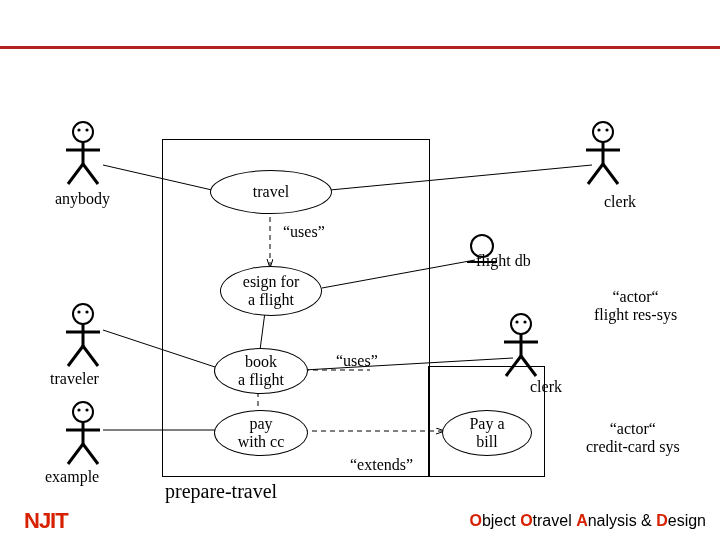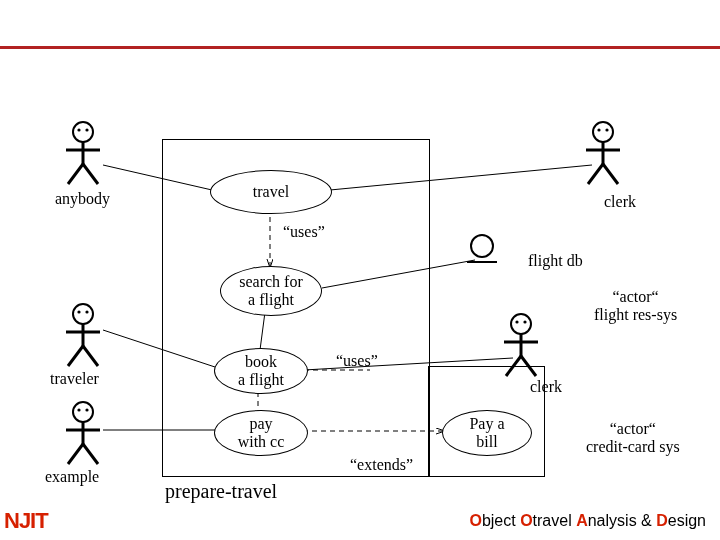--- a/index.html
+++ b/index.html
@@ -50,21 +50,21 @@
     justify-content: center;
     align-items: center;
   }
   .label {
     position: absolute;
     font-size: 16px;
     white-space: nowrap;
   }
   .footer-left {
     position: absolute;
-    left: 4px;
+    left: 24px;
     bottom: 6px;
     font-family: Arial, sans-serif;
     font-weight: 900;
     font-size: 22px;
     color: #d62000;
     letter-spacing: -1px;
   }
   .footer-right {
     position: absolute;
     right: 14px;
@@ -134,21 +134,21 @@
     <line x1="6" y1="30" x2="40" y2="30" stroke="#000" stroke-width="3"></line>
     <line x1="23" y1="44" x2="8" y2="64" stroke="#000" stroke-width="3"></line>
     <line x1="23" y1="44" x2="38" y2="64" stroke="#000" stroke-width="3"></line>
   </svg>
   <div class="label" style="left:604px; top:193px;">clerk</div>
 
   <svg style="position:absolute; left:465px; top:232px;" width="34" height="34">
     <circle cx="17" cy="14" r="11" fill="#fff" stroke="#000" stroke-width="2"></circle>
     <line x1="2" y1="30" x2="32" y2="30" stroke="#000" stroke-width="2"></line>
   </svg>
-  <div class="label" style="left:528px; top:252px;">flight db</div>
+  <div class="label" style="left:476px; top:252px;">flight db</div>
 
   <svg style="position:absolute; left:60px; top:302px;" width="46" height="68">
     <circle cx="23" cy="12" r="10" fill="#fff" stroke="#000" stroke-width="2"></circle>
     <circle cx="19" cy="10" r="1.6" fill="#000"></circle>
       <circle cx="27" cy="10" r="1.6" fill="#000"></circle>
     <line x1="23" y1="22" x2="23" y2="44" stroke="#000" stroke-width="3"></line>
     <line x1="6" y1="30" x2="40" y2="30" stroke="#000" stroke-width="3"></line>
     <line x1="23" y1="44" x2="8" y2="64" stroke="#000" stroke-width="3"></line>
     <line x1="23" y1="44" x2="38" y2="64" stroke="#000" stroke-width="3"></line>
   </svg>
@@ -174,21 +174,21 @@
     <line x1="23" y1="44" x2="8" y2="64" stroke="#000" stroke-width="3"></line>
     <line x1="23" y1="44" x2="38" y2="64" stroke="#000" stroke-width="3"></line>
   </svg>
   <div class="label" style="left:45px; top:468px;">example</div>
 
   <div class="usecase" style="left:210px; top:170px; width:120px; height:42px;">
     <span>travel</span>
   </div>
 
   <div class="usecase" style="left:220px; top:266px; width:100px; height:48px;">
-    <span>search for</span>
+    <span>esign for</span>
     <span>a flight</span>
   </div>
 
   <div class="usecase" style="left:214px; top:348px; width:92px; height:44px;">
     <span>book</span>
     <span>a flight</span>
   </div>
 
   <div class="usecase" style="left:214px; top:410px; width:92px; height:44px;align-items:center;">
     <span>pay</span>

